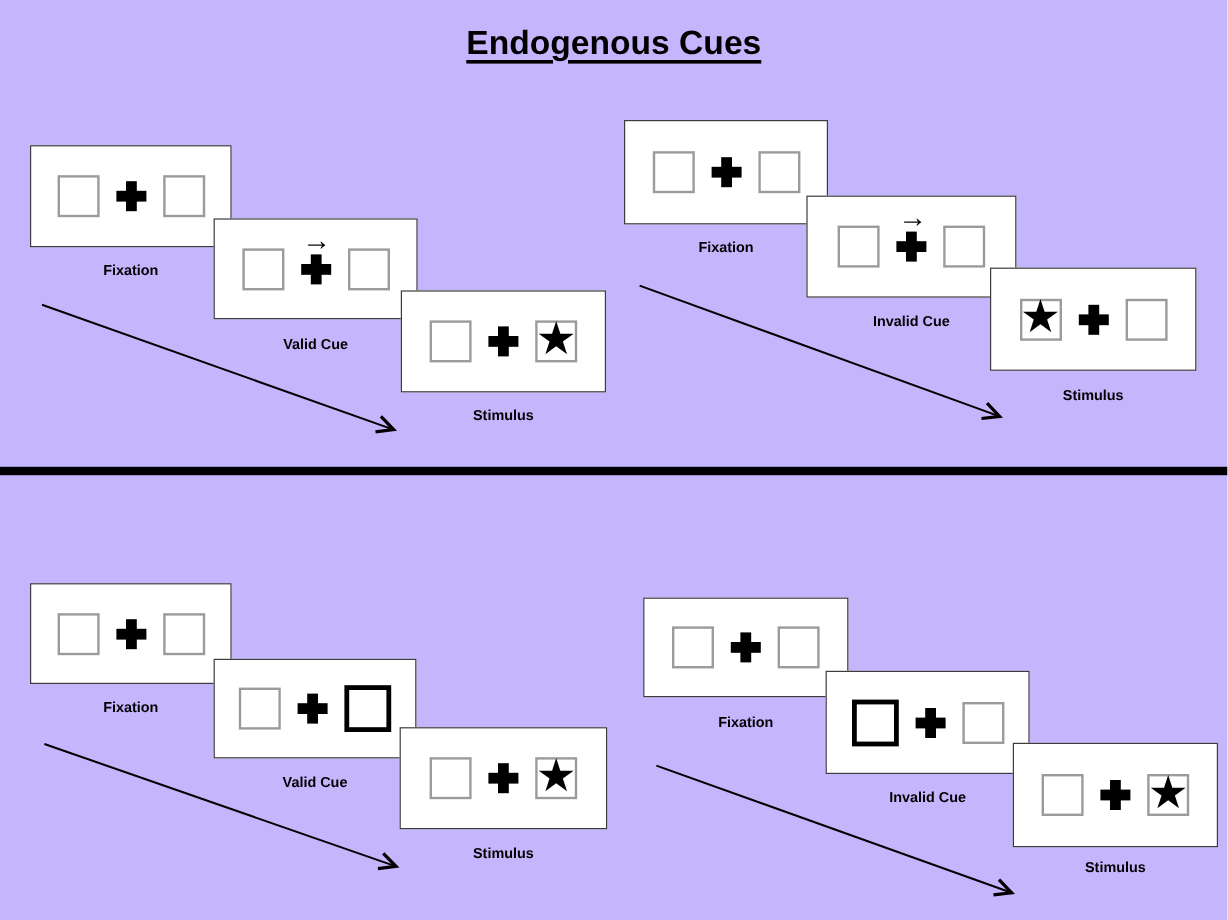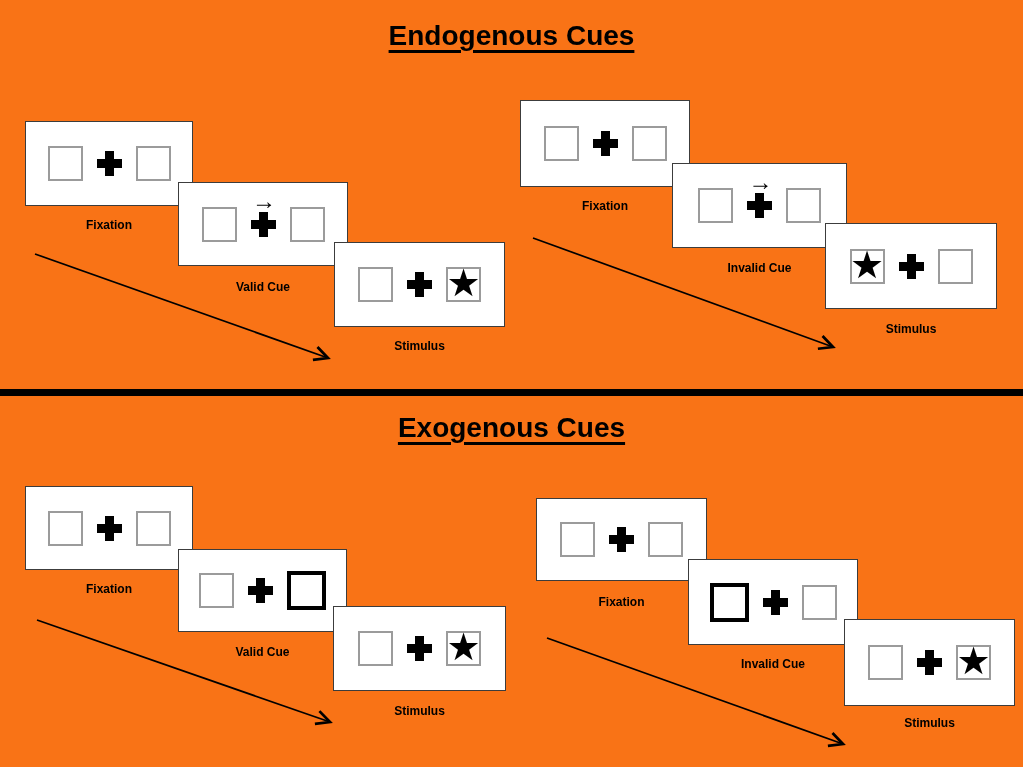--- a/index.html
+++ b/index.html
@@ -1,17 +1,17 @@
 <!DOCTYPE html>
 <html><head>
 <meta charset="utf-8">
 <style>
   html,body{margin:0;padding:0;background:#ffffff;}
   #canvas{
-    position:relative;width:1023px;height:767px;background:#f97316;overflow:hidden;
+    position:relative;width:1023px;height:767px;background:#c4b5fd;overflow:hidden;
     font-family:"Liberation Sans","DejaVu Sans",sans-serif;color:#000;
   }
   .title{
     position:absolute;left:0;width:100%;text-align:center;
     font-size:28px;font-weight:bold;
     text-decoration:underline;text-decoration-thickness:3px;text-underline-offset:5px;
   }
   .divider{position:absolute;left:0;width:100%;height:7px;background:#000;}
   .panel{
     position:absolute;background:#fff;border:1px solid #3c3c3c;
@@ -119,21 +119,20 @@
       </span>
     <span class="pluswrap">
         <span class="plus"></span>
       </span>
     <span class="sq"></span>
   </div>
   <div class="plabel" style="left:825px;top:318px;width:172px">Stimulus</div>
 
   <div class="divider" style="top:389px"></div>
 
-  <div class="title" style="top:412px">Exogenous Cues</div>
 
   <svg class="tarrow" style="left:30px;top:614px" width="310" height="118">
     <defs>
         <marker id="ah3" markerWidth="12" markerHeight="12" refX="9" refY="5" orient="auto">
           <path d="M1,1 L9,5 L1,9" fill="none" stroke="#000" stroke-width="1.6"></path>
         </marker>
       </defs>
     <line x1="7" y1="6" x2="300" y2="108" stroke="#000" stroke-width="1.7" marker-end="url(#ah3)"></line>
   </svg>
 

